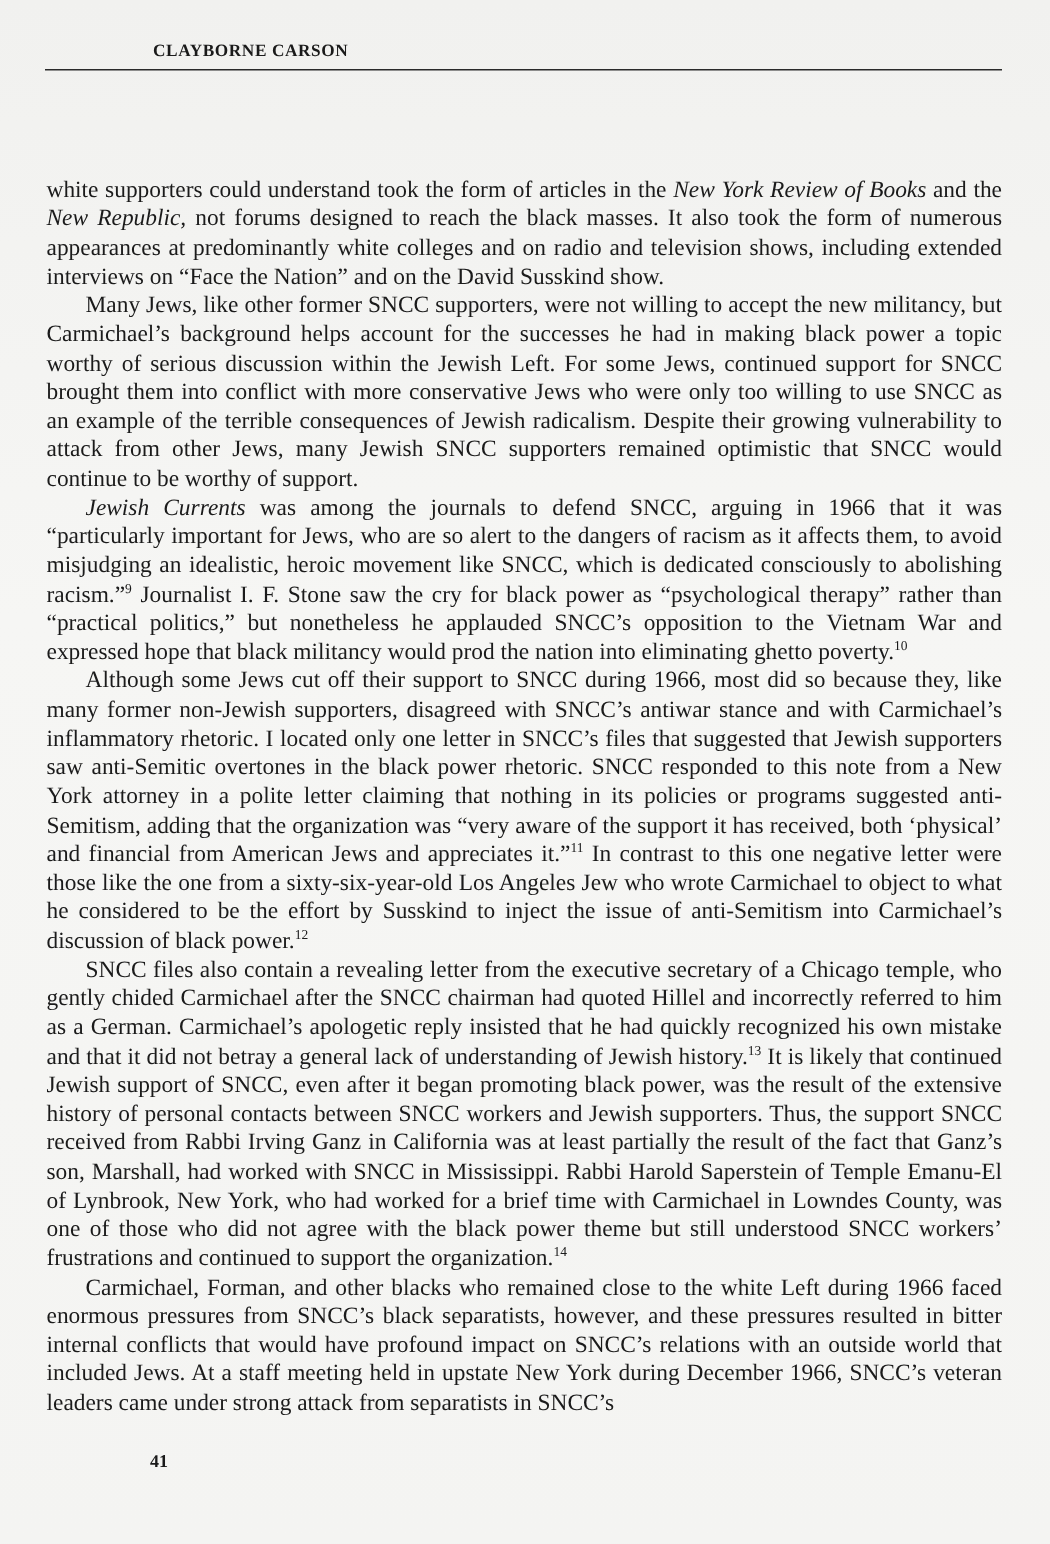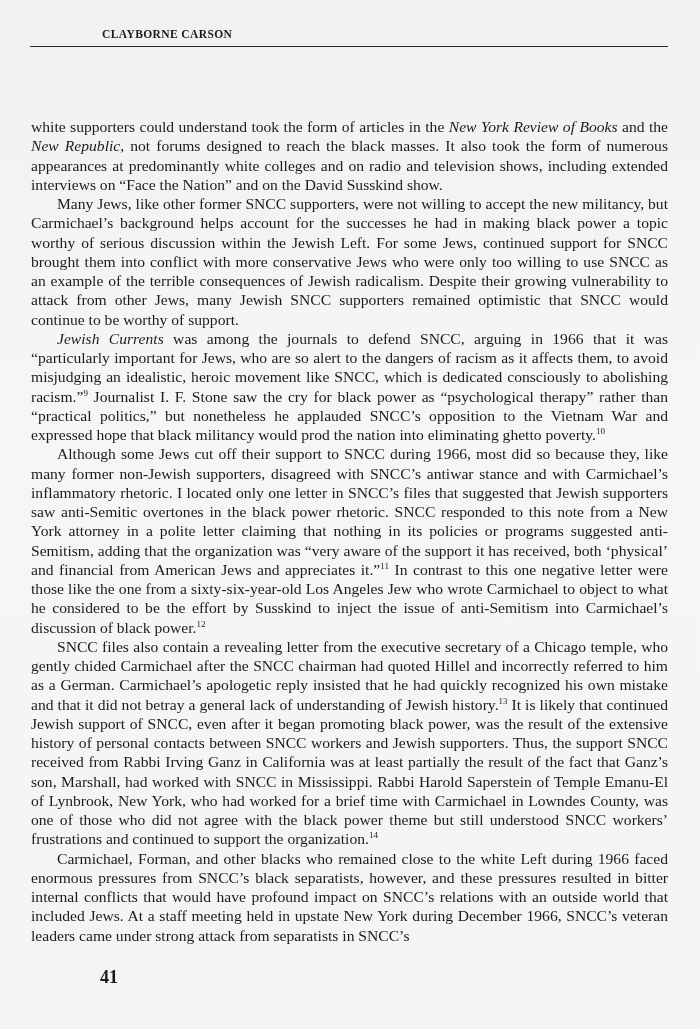--- a/index.html
+++ b/index.html
@@ -51,21 +51,21 @@
   .para span.it { font-style: italic; }
   sup.note {
     font-size: 9px;
     line-height: 0;
     vertical-align: 6px;
   }
   .folio {
     position: absolute;
     left: 100px;
     top: 967px;
-    font-size: 18px;
+    font-size: 12px;
     font-weight: bold;
     color: #1a1a1a;
   }
 </style>
 </head>
 <body>
 
 <div class="page">
   <div class="running-head">CLAYBORNE CARSON</div>
   <div class="head-rule"></div>

